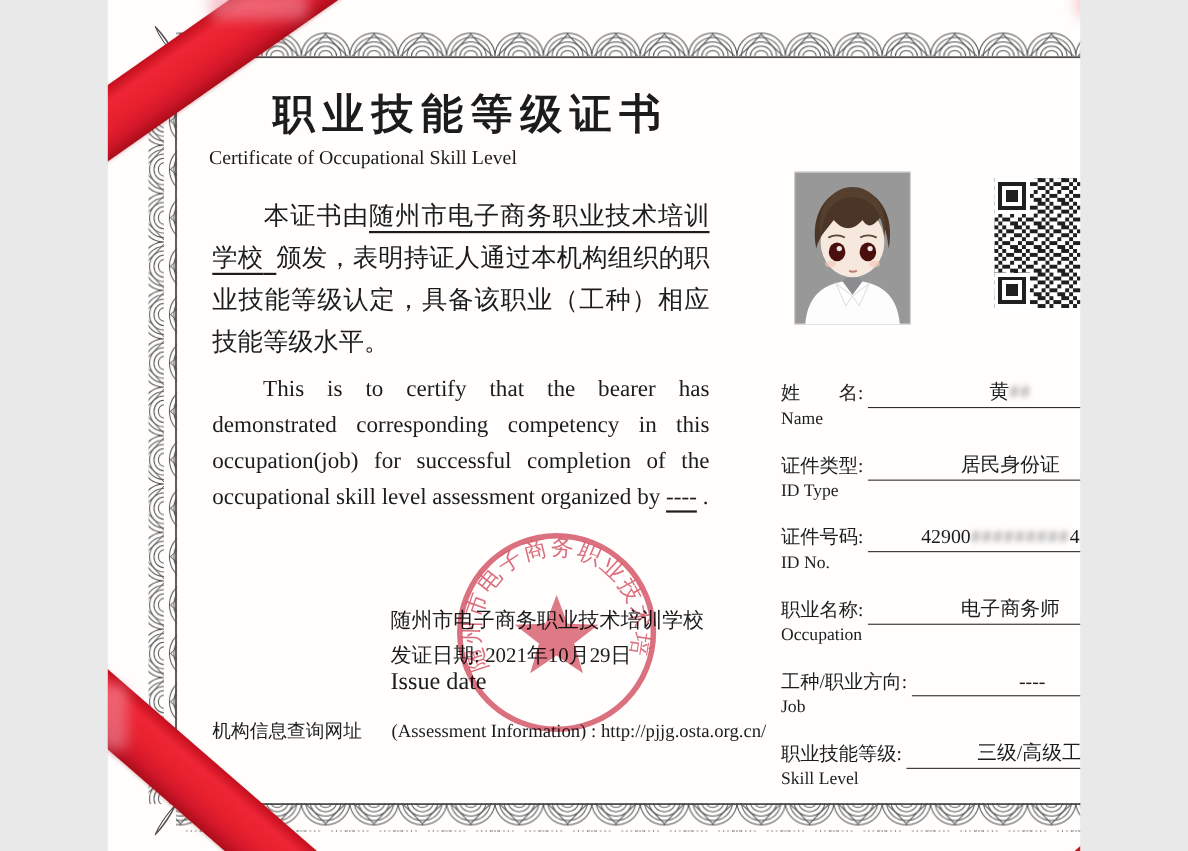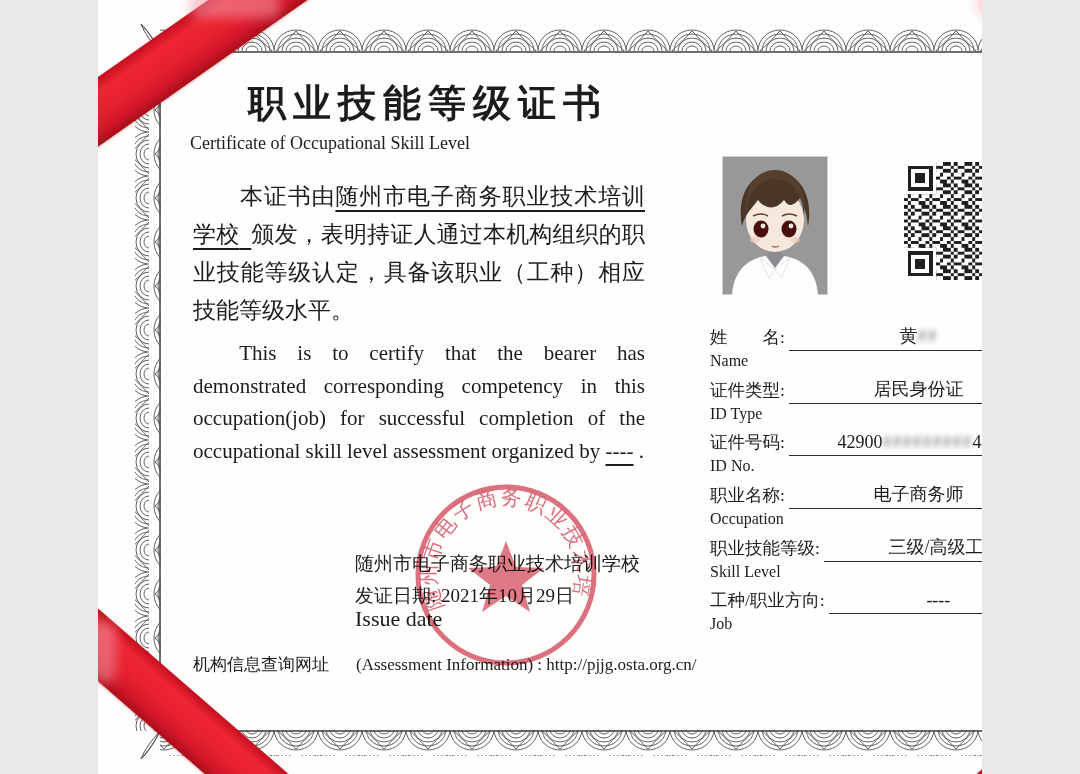--- a/index.html
+++ b/index.html
@@ -39,21 +39,21 @@
   .query-row{position:absolute;left:95px;z-index:3;display:flex;align-items:baseline;}
   .query-row .q-zh{font-size:17px;width:163px;}
   .query-row .q-en{font-size:17px;}
   .qr1{top:629px;} .qr2{top:653px;}
   
   .seal{position:absolute;left:312px;top:479px;z-index:4;mix-blend-mode:multiply;opacity:.88;}
   
   .photo{position:absolute;left:624px;top:156px;z-index:3;}
   .qrcode{position:absolute;left:806px;top:161px;z-index:3;}
   .fields{position:absolute;left:612px;top:324px;width:338px;z-index:3;}
-  .f-row{margin-bottom:7px;}
+  .f-row{margin-bottom:7px;margin-top:20px;}
   .f-top{display:flex;align-items:flex-end;}
   .f-label{white-space:nowrap;font-size:17.5px;padding-bottom:2px;}
   .f-line{flex:1;border-bottom:1.6px solid #2d2d2d;text-align:center;font-size:18px;
     padding-bottom:2px;margin-left:4px;white-space:nowrap;}
   .f-en{font-size:16px;margin-top:0px;line-height:19px;}
   .redacted{color:#8a8a8a;filter:blur(2.6px);letter-spacing:1px;}
 </style>
 </head>
 <body>
 
@@ -251,27 +251,27 @@
       </div>
       <div class="f-row">
         <div class="f-top">
           <span class="f-label">职业名称:</span>
           <span class="f-line"><span>电子商务师</span></span>
         </div>
         <div class="f-en">Occupation</div>
       </div>
       <div class="f-row">
         <div class="f-top">
+          <span class="f-label">工种/职业方向:</span>
+          <span class="f-line"><span>----</span></span>
+        </div>
+        <div class="f-en">Job</div>
+      </div>
+      <div class="f-row">
+        <div class="f-top">
           <span class="f-label">职业技能等级:</span>
           <span class="f-line"><span>三级/高级工</span></span>
         </div>
         <div class="f-en">Skill Level</div>
       </div>
-      <div class="f-row">
-        <div class="f-top">
-          <span class="f-label">工种/职业方向:</span>
-          <span class="f-line"><span>----</span></span>
-        </div>
-        <div class="f-en">Job</div>
-      </div>
     </div>
 
 </div>
 
 </body></html>

